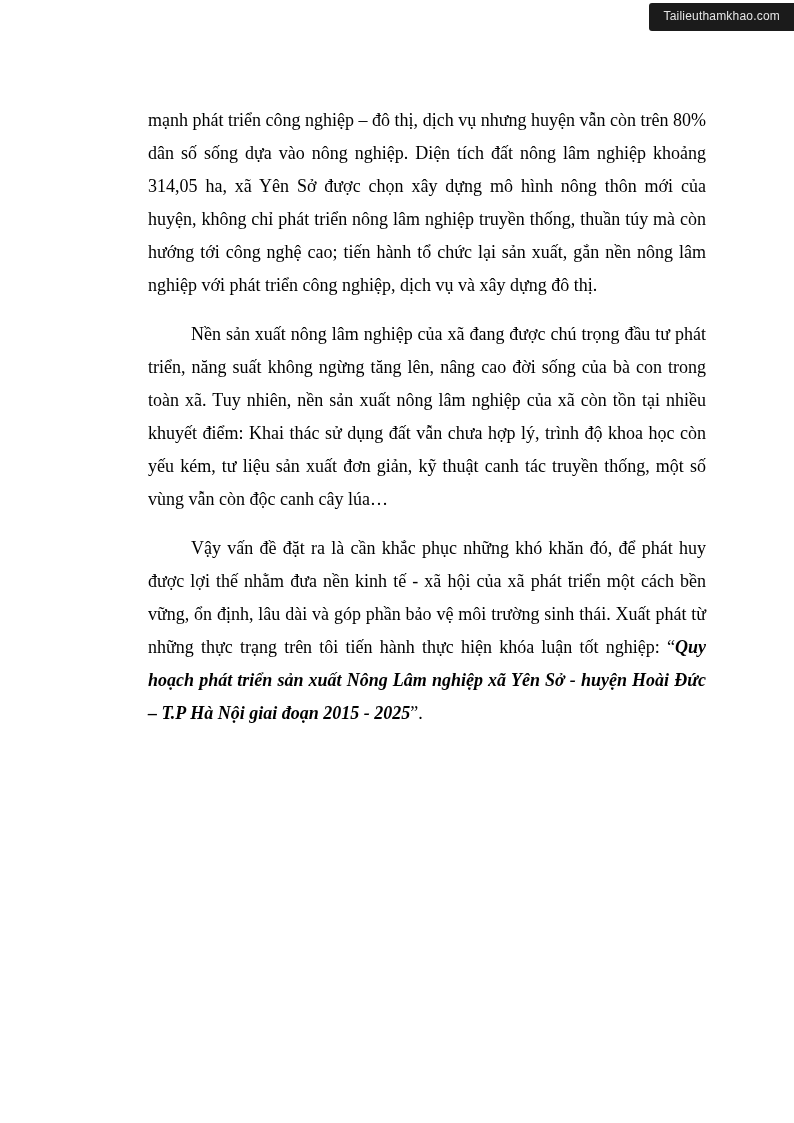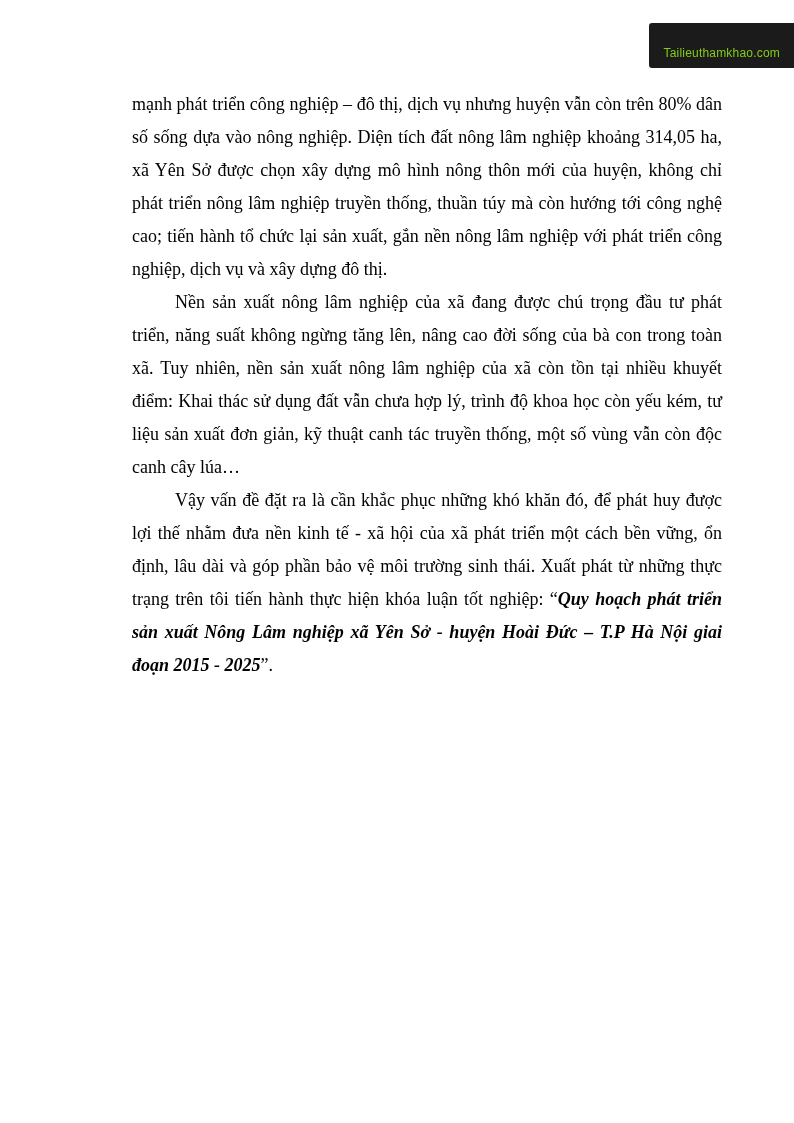--- a/index.html
+++ b/index.html
@@ -14,41 +14,40 @@
     background: #ffffff;
     overflow: hidden;
     font-family: "Liberation Serif", serif;
     color: #000000;
   }
   .watermark-badge {
     position: absolute;
     top: 3px;
     right: 0px;
     background: #1b1b1b;
-    color: #84cc16;
+    color: #e5e5e5;
     font-family: "Liberation Sans", sans-serif;
     font-size: 12px;
     line-height: 12px;
-    padding: 24px 14px 9px 14px;
+    padding: 7px 14px 9px 14px;
     border-radius: 3px 0 0 3px;
     letter-spacing: 0.2px;
     cursor: pointer;
-    margin-top: 20px;
   }
   .content {
     position: absolute;
     top: 88px;
     left: 132px;
     width: 590px;
     font-size: 18px;
     line-height: 33px;
     text-align: justify;
   }
   .para {
-    margin: 0;
+    margin: 16px;
     padding: 0;
   }
   .para.indented {
     text-indent: 43px;
   }
   .thesis-title {
     font-weight: bold;
     font-style: italic;
   }
 </style>

